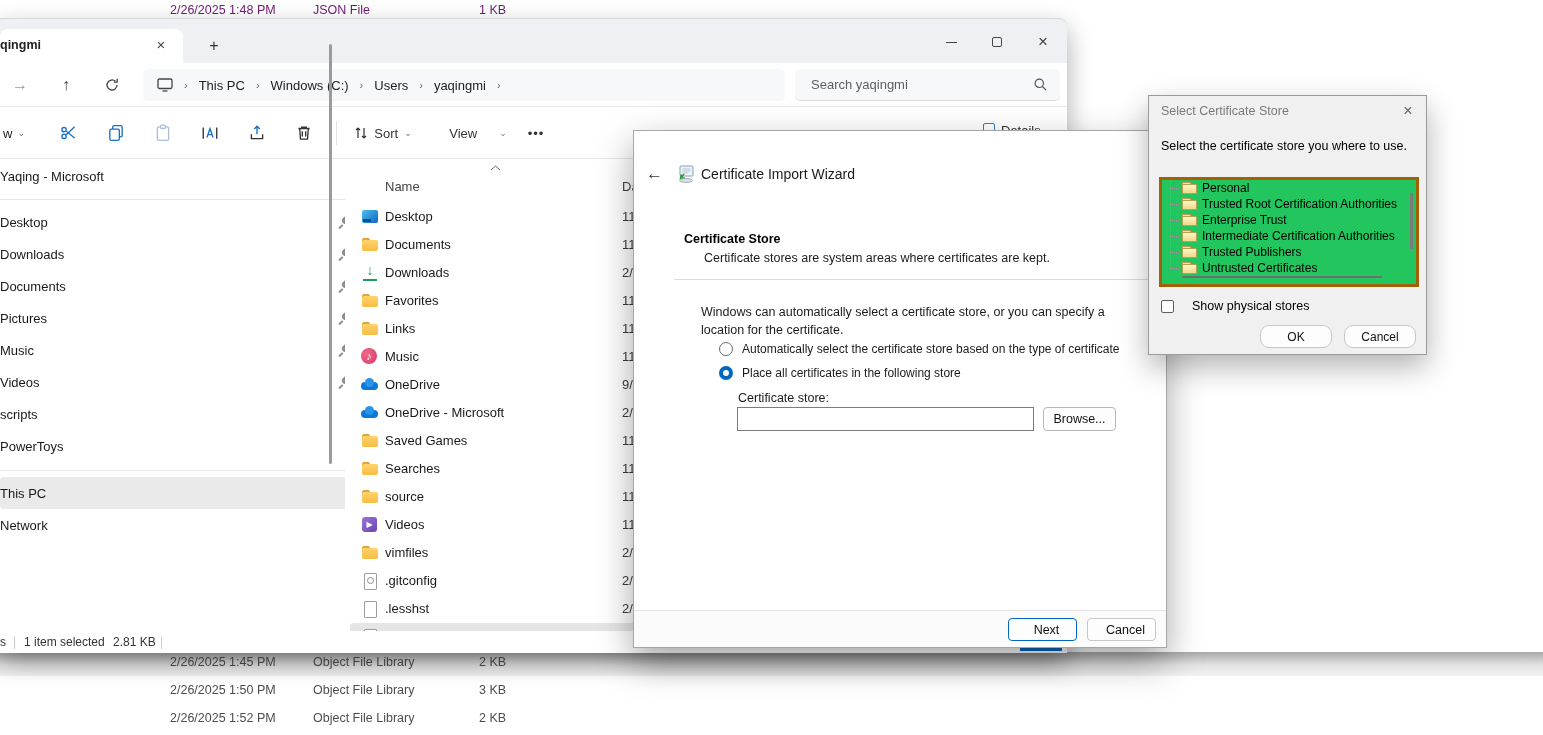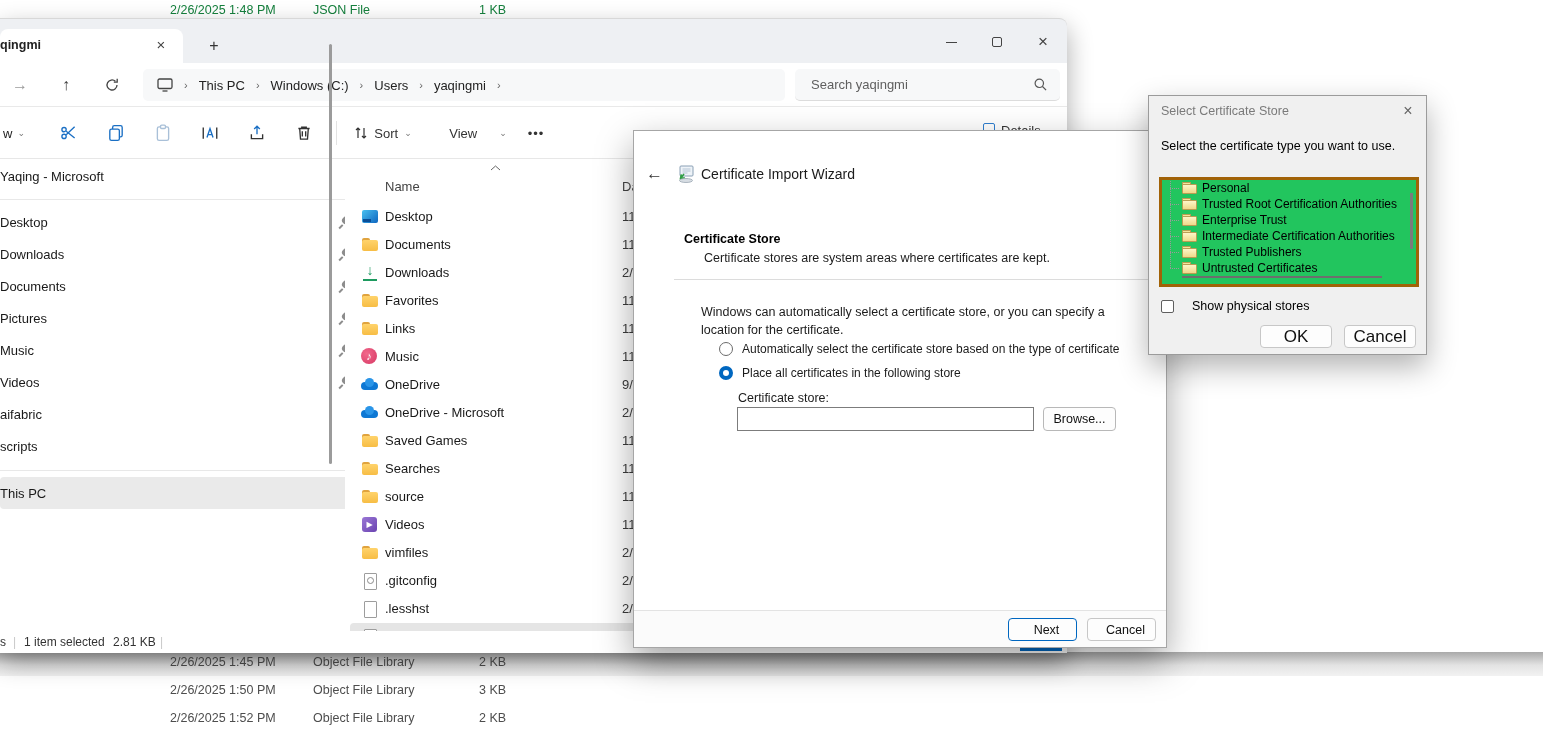--- a/index.html
+++ b/index.html
@@ -1,20 +1,20 @@
 <!DOCTYPE html>
 <html><head>
 <meta charset="utf-8">
 <style>
   html,body{margin:0;padding:0;background:#fff;}
   *{box-sizing:border-box;font-family:"Liberation Sans",sans-serif;}
   #stage{position:relative;width:1543px;height:735px;overflow:hidden;background:#fff;}
 
   
-  .bg-row{position:absolute;left:0;width:100%;height:22px;font-size:12.5px;color:#15803d;}
+  .bg-row{position:absolute;left:0;width:100%;height:22px;font-size:12.5px;color:#701a75;}
   .bg-row span{position:absolute;top:3px;white-space:nowrap;}
   .bg-col-date{left:170px;} .bg-col-type{left:313px;} .bg-col-size{left:479px;}
   #bg-band{position:absolute;left:0;top:652px;width:100%;height:24px;
     background:linear-gradient(#a9a9a9,#e3e3e3 55%,#f2f2f2);}
   .bg-bottom{color:#4d4d4d;}
 
   
   #explorer{position:absolute;left:0;top:18px;width:1067px;height:634px;background:#eef0f3;
     border-radius:0 8px 0 0;box-shadow:0 10px 26px rgba(0,0,0,.33);border-top:1px solid #d8d8d8;}
   #titlebar{position:absolute;left:0;top:0;width:100%;height:44px;}
@@ -129,22 +129,22 @@
   .tree-item{position:relative;height:16px;display:flex;align-items:center;font-size:12px;color:#000;white-space:nowrap;}
   .tree-item::before{content:"";position:absolute;left:8px;top:-8px;height:16px;border-left:1px dotted #9a9a9a;}
   .tline{width:9px;height:1px;border-top:1px dotted #9a9a9a;margin-left:8px;flex:none;}
   .tfolder{position:relative;width:15px;height:12px;margin:0 5px 0 3px;flex:none;}
   .tfolder::before{content:"";position:absolute;left:0;top:0;width:7px;height:4px;background:#f5e49a;border:1px solid #b99d53;border-bottom:none;border-radius:1px 1px 0 0;}
   .tfolder::after{content:"";position:absolute;left:0;top:2px;width:13px;height:8px;background:linear-gradient(#fdf6c8,#efd98a);border:1px solid #b99d53;border-radius:1px;}
   #sd-vscroll{position:absolute;right:3px;top:13px;width:3px;height:56px;background:#7b7b7b;}
   #sd-hscroll{position:absolute;left:20px;bottom:6px;width:200px;height:2px;background:#6e6e6e;}
   #sd-check{position:absolute;left:12px;top:203px;display:flex;align-items:center;gap:18px;font-size:12.5px;color:#000;}
   .checkbox{width:13px;height:13px;border:1px solid #5f5f5f;background:#fff;border-radius:2px;flex:none;}
-  .sd-btn{position:absolute;top:229px;width:72px;height:23px;background:#fdfdfd;border:1px solid #c7c7c7;border-radius:4px;
-    font-size:17px;color:#111;display:flex;align-items:center;justify-content:center;}
+  .sd-btn{position:absolute;top:229px;width:72px;height:23px;background:#fdfdfd;border:1px solid #c7c7c7;border-radius:9px;
+    font-size:12px;color:#111;display:flex;align-items:center;justify-content:center;}
   #sd-ok{left:111px;} #sd-cancel{left:195px;}
 
   svg{display:block;}
 </style>
 </head>
 <body>
 <div id="stage">
 
   <div class="bg-row" style="top:0;">
     <span class="bg-col-date">2/26/2025 1:48 PM</span>
@@ -319,38 +319,41 @@
           <div class="side-item">
             <span>Music</span>
             <span class="pin"></span>
           </div>
 
           <div class="side-item">
             <span>Videos</span>
             <span class="pin"></span>
           </div>
 
-          <div class="side-item">
-            <span>aifabric</span>
-
-          </div>
 
           <div class="side-item">
             <span>scripts</span>
 
           </div>
 
+          <div class="side-item">
+            <span>PowerToys</span>
+
+          </div>
         </div>
       <div class="side-div" style="margin-top:8px;"></div>
       <div>
 
           <div class="side-item sel">
             <span>This PC</span>
           </div>
 
+          <div class="side-item">
+            <span>Network</span>
+          </div>
         </div>
     </div>
     <div id="side-scroll"></div>
 
     <div id="filelist">
       <div id="flh">
         <span class="h-caret">
           <svg width="11" height="6" viewBox="0 0 11 6">
               <path d="M1 5l4.5-4L10 5" fill="none" stroke="#666" stroke-width="1"></path>
             </svg>
@@ -496,21 +499,21 @@
     <div id="wiz-browse">Browse...</div>
     <div id="wiz-footer">
       <div class="wiz-btn" id="wiz-next">Next</div>
       <div class="wiz-btn" id="wiz-cancel">Cancel</div>
     </div>
   </div>
 
   <div id="storedlg">
     <div id="sd-title">Select Certificate Store</div>
     <div id="sd-close">×</div>
-    <div id="sd-prompt">Select the certificate type you want to use.</div>
+    <div id="sd-prompt">Select the certificate store you where to use.</div>
     <div id="sd-tree">
       <div>
 
           <div class="tree-item">
             <span class="tline"></span>
             <span class="tfolder"></span>
             <span>Personal</span>
           </div>
 
           <div class="tree-item">

